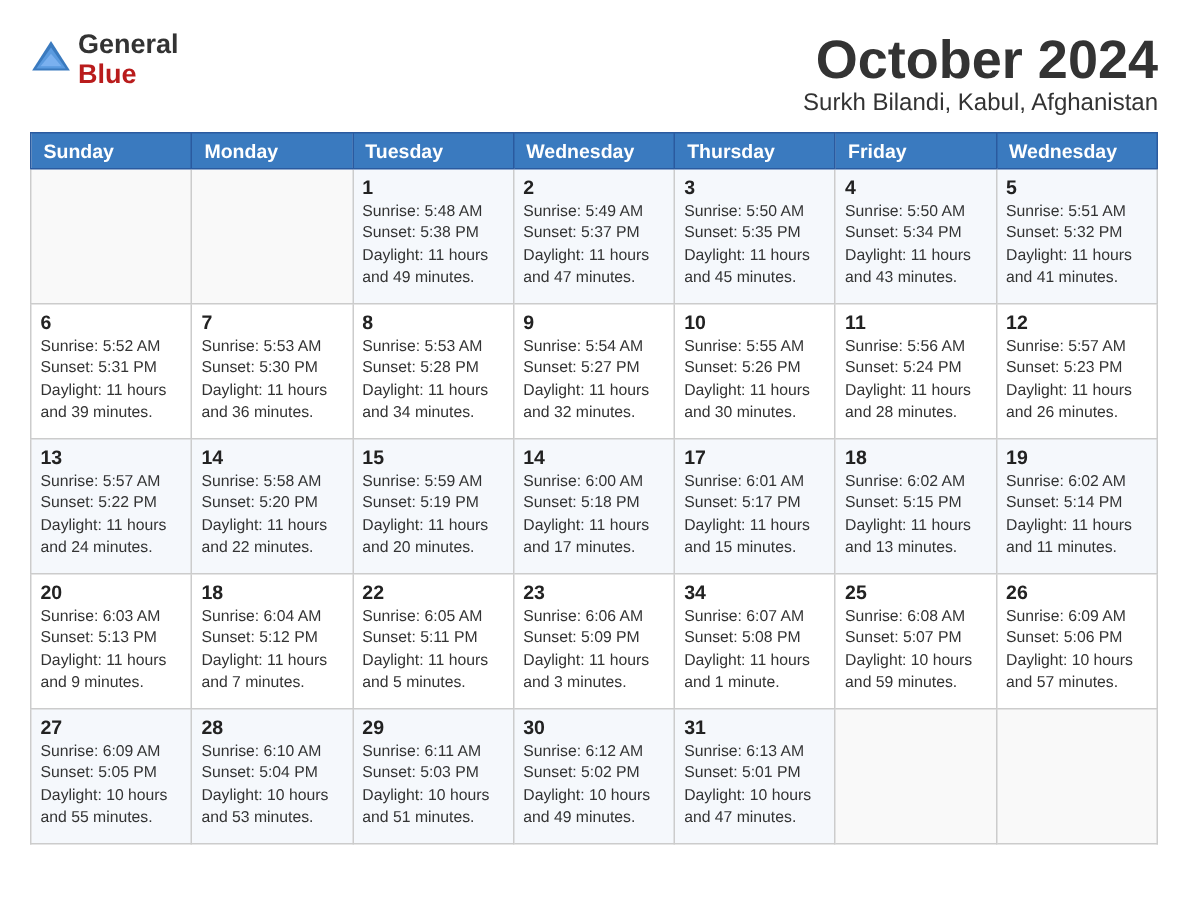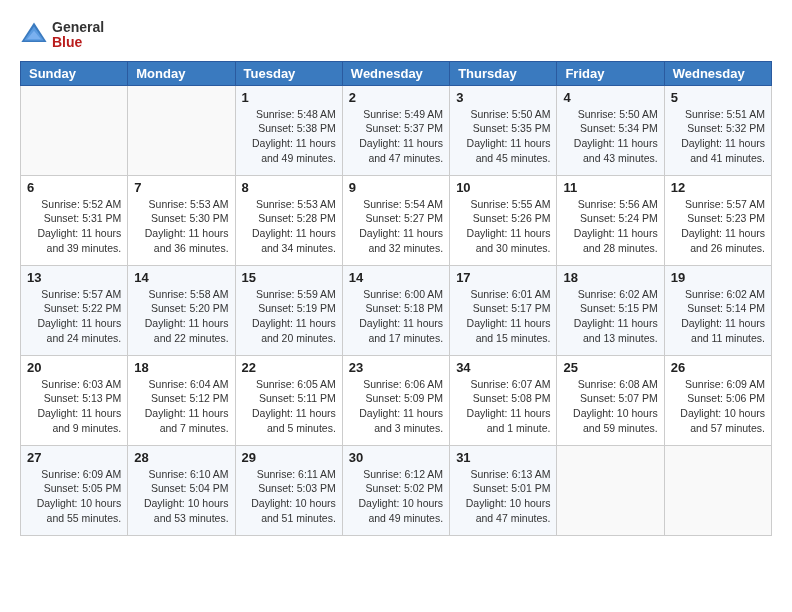--- a/index.html
+++ b/index.html
@@ -15,21 +15,21 @@
       justify-content: space-between;
       align-items: flex-start;
       margin-bottom: 10px;
     }
     .logo {
       display: flex;
       align-items: center;
       gap: 4px;
     }
     .logo-text {
-      font-size: 14px;
+      font-size: 18px;
       font-weight: bold;
       line-height: 1.1;
     }
     .logo-general { color: #333; }
     .logo-blue { color: #b91c1c; }
     .logo-icon {
       width: 28px;
       height: 28px;
     }
     .title-block {
@@ -78,41 +78,44 @@
     .day-num {
       font-size: 13px;
       font-weight: bold;
       color: #222;
       margin-bottom: 2px;
     }
     .day-info {
       font-size: 10.5px;
       color: #333;
       line-height: 1.4;
-      text-align: right;
     }
     .empty-cell {
       background: #f9f9f9 !important;
     }
   </style>
 </head>
 <body>
 
 <div class="header">
   <div class="logo">
     <svg class="logo-icon" viewBox="0 0 40 40" xmlns="http://www.w3.org/2000/svg">
       <polygon points="20,2 38,30 2,30" fill="#3a7abf"></polygon>
       <polygon points="20,8 34,28 6,28" fill="#5a9adf"></polygon>
       <polygon points="20,14 30,26 10,26" fill="#7ab0ef"></polygon>
     </svg>
     <div class="logo-text">
       <div class="logo-general">General</div>
       <div class="logo-blue">Blue</div>
     </div>
   </div>
+  <div class="title-block">
+    <div class="month-title">October 2024</div>
+    <div class="location-title">Surkh Bilandi, Kabul, Afghanistan</div>
+  </div>
 </div>
 
 <table>
   <thead>
     <tr>
     <th>Sunday</th>
         <th>Monday</th>
         <th>Tuesday</th>
         <th>Wednesday</th>
         <th>Thursday</th>

